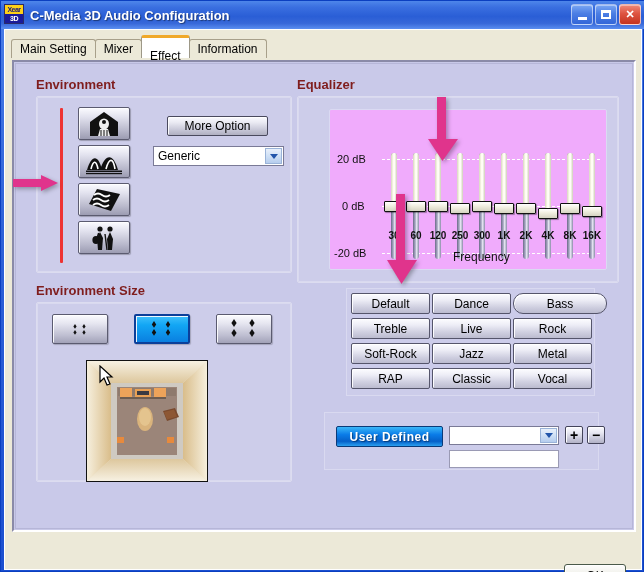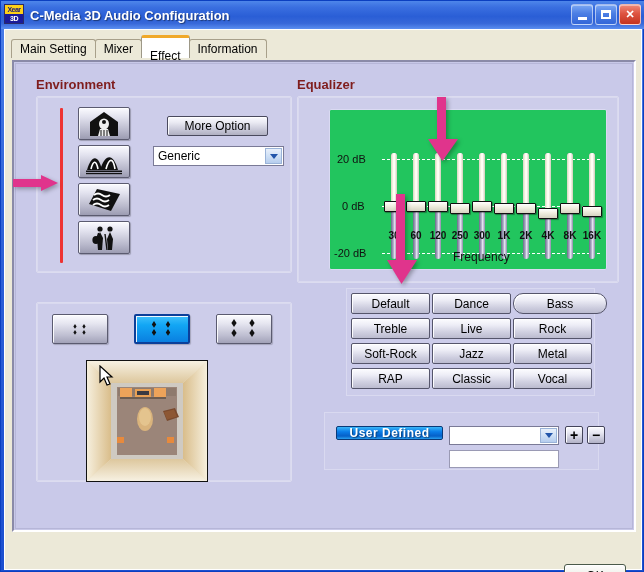--- a/index.html
+++ b/index.html
@@ -175,21 +175,21 @@
   }
   .textbox {
     position: absolute; background: #ffffff;
     border: 1px solid #9a9ab4;
     font-size: 12px;
   }
 
   
   .eqpanel {
     position: absolute;
-    background: #22c55e;
+    background: #f0abfc;
     border: 1px solid #dadaf2;
     border-radius: 2px;
   }
   .eqlabel {
     position: absolute; font-size: 11px; color: #111;
     white-space: nowrap;
   }
   .gridline {
     position: absolute; height: 0; border-top: 1px dashed #ffffff;
   }
@@ -379,20 +379,21 @@
         </div>
 
         <div class="graybtn" style="left:151px; top:52px; width:101px; height:20px;">More Option</div>
         <div class="combo" style="left:137px; top:82px; width:131px; height:20px;">
           <span>Generic</span>
           <div class="arrowbox">
             <div class="chev"></div>
           </div>
         </div>
 
+        <div class="grouplabel" style="left:20px; top:219px;">Environment Size</div>
         <div class="groupbox" style="left:20px; top:238px; width:256px; height:180px;"></div>
 
         <div class="sizebtn" style="left:36px; top:250px;">
           <svg width="36" height="20" viewBox="0 0 36 20">
             <g fill="#111">
               <path d="M13 5 l1.6 2.4 L13 9.8 L11.4 7.4 Z"></path>
                 <path d="M22 5 l1.6 2.4 L22 9.8 L20.4 7.4 Z"></path>
               <path d="M13 11 l1.6 2.4 L13 15.8 L11.4 13.4 Z"></path>
                 <path d="M22 11 l1.6 2.4 L22 15.8 L20.4 13.4 Z"></path>
             </g>
@@ -560,21 +561,21 @@
               <div class="preset" style="left: 4px; top: 54px; width: 79px; height: 21px;">Soft-Rock</div>
               <div class="preset" style="left: 85px; top: 54px; width: 79px; height: 21px;">Jazz</div>
               <div class="preset" style="left: 166px; top: 54px; width: 79px; height: 21px;">Metal</div>
               <div class="preset" style="left: 4px; top: 79px; width: 79px; height: 21px;">RAP</div>
               <div class="preset" style="left: 85px; top: 79px; width: 79px; height: 21px;">Classic</div>
               <div class="preset" style="left: 166px; top: 79px; width: 79px; height: 21px;">Vocal</div>
             </div>
         </div>
 
         <div class="udbox" style="left:308px; top:348px; width:275px; height:58px;">
-          <div class="udbtn" style="left:11px; top:13px; width:107px; height:14px;">User  Defined</div>
+          <div class="udbtn" style="left:11px; top:13px; width:107px; height:21px;">User  Defined</div>
           <div class="combo" style="left:124px; top:13px; width:110px; height:19px;">
             <span></span>
             <div class="arrowbox">
               <div class="chev"></div>
             </div>
           </div>
           <div class="pmbtn" style="left:240px; top:13px;">
             <span>+</span>
           </div>
           <div class="pmbtn" style="left:262px; top:13px;">

